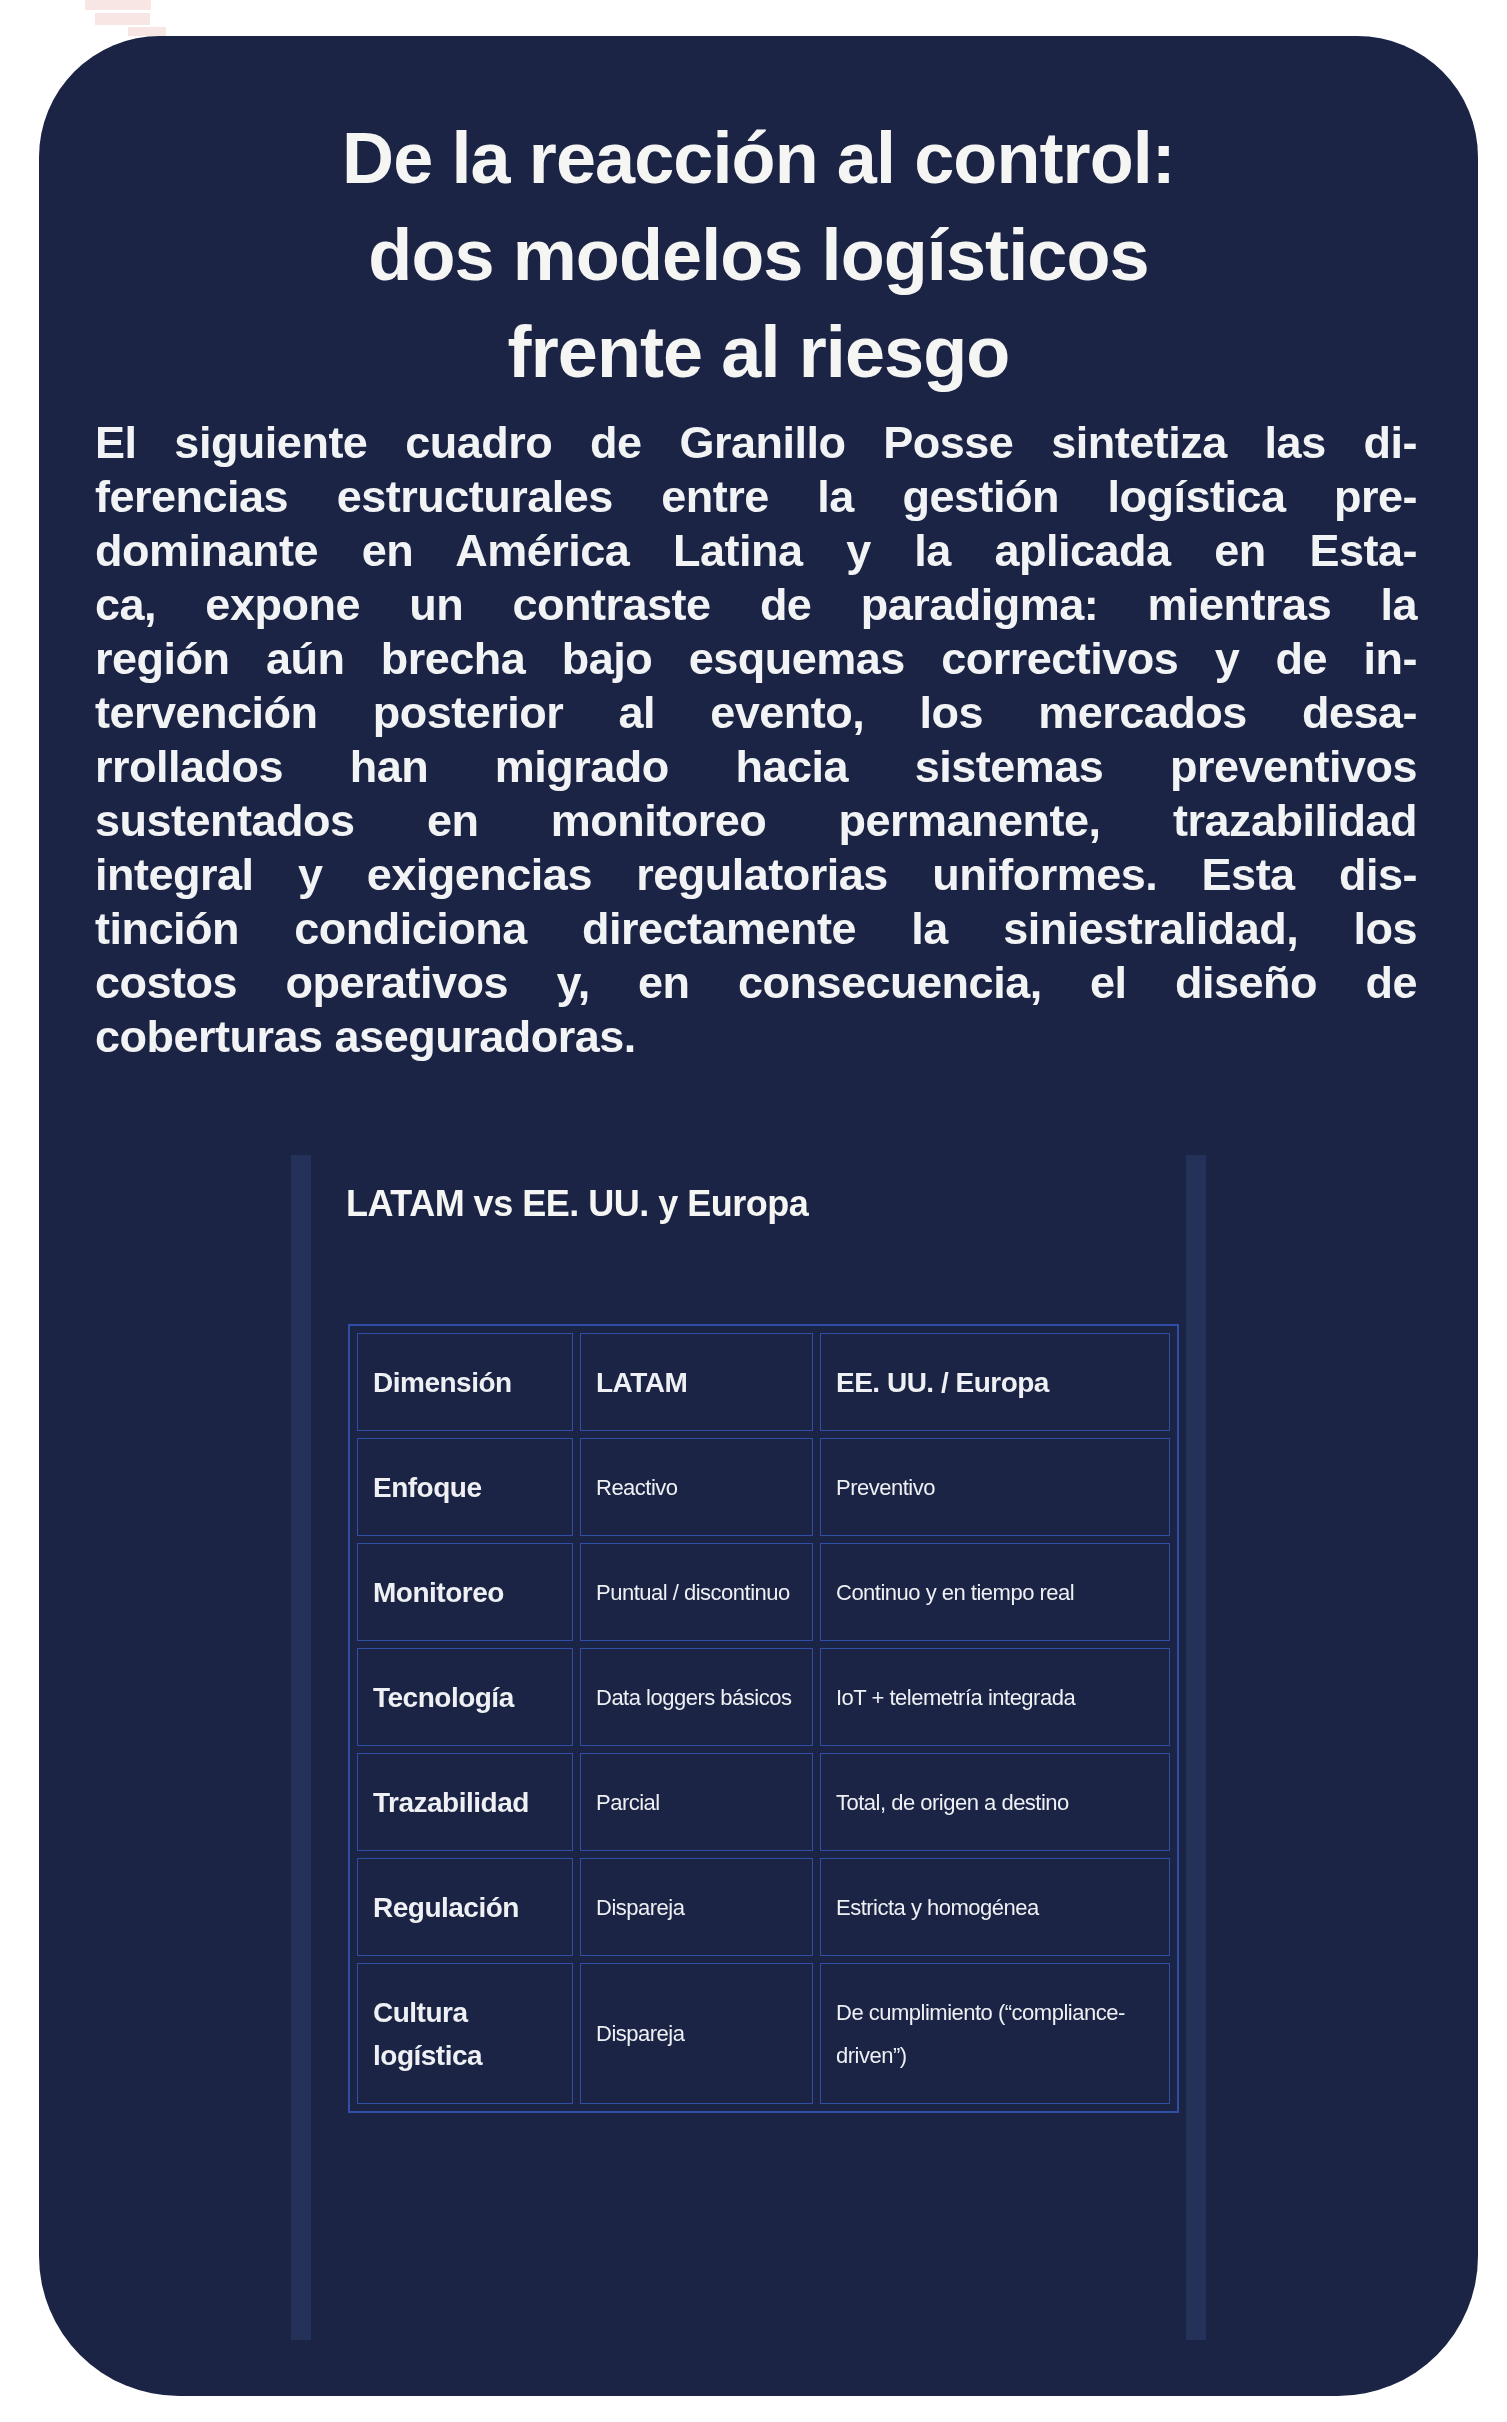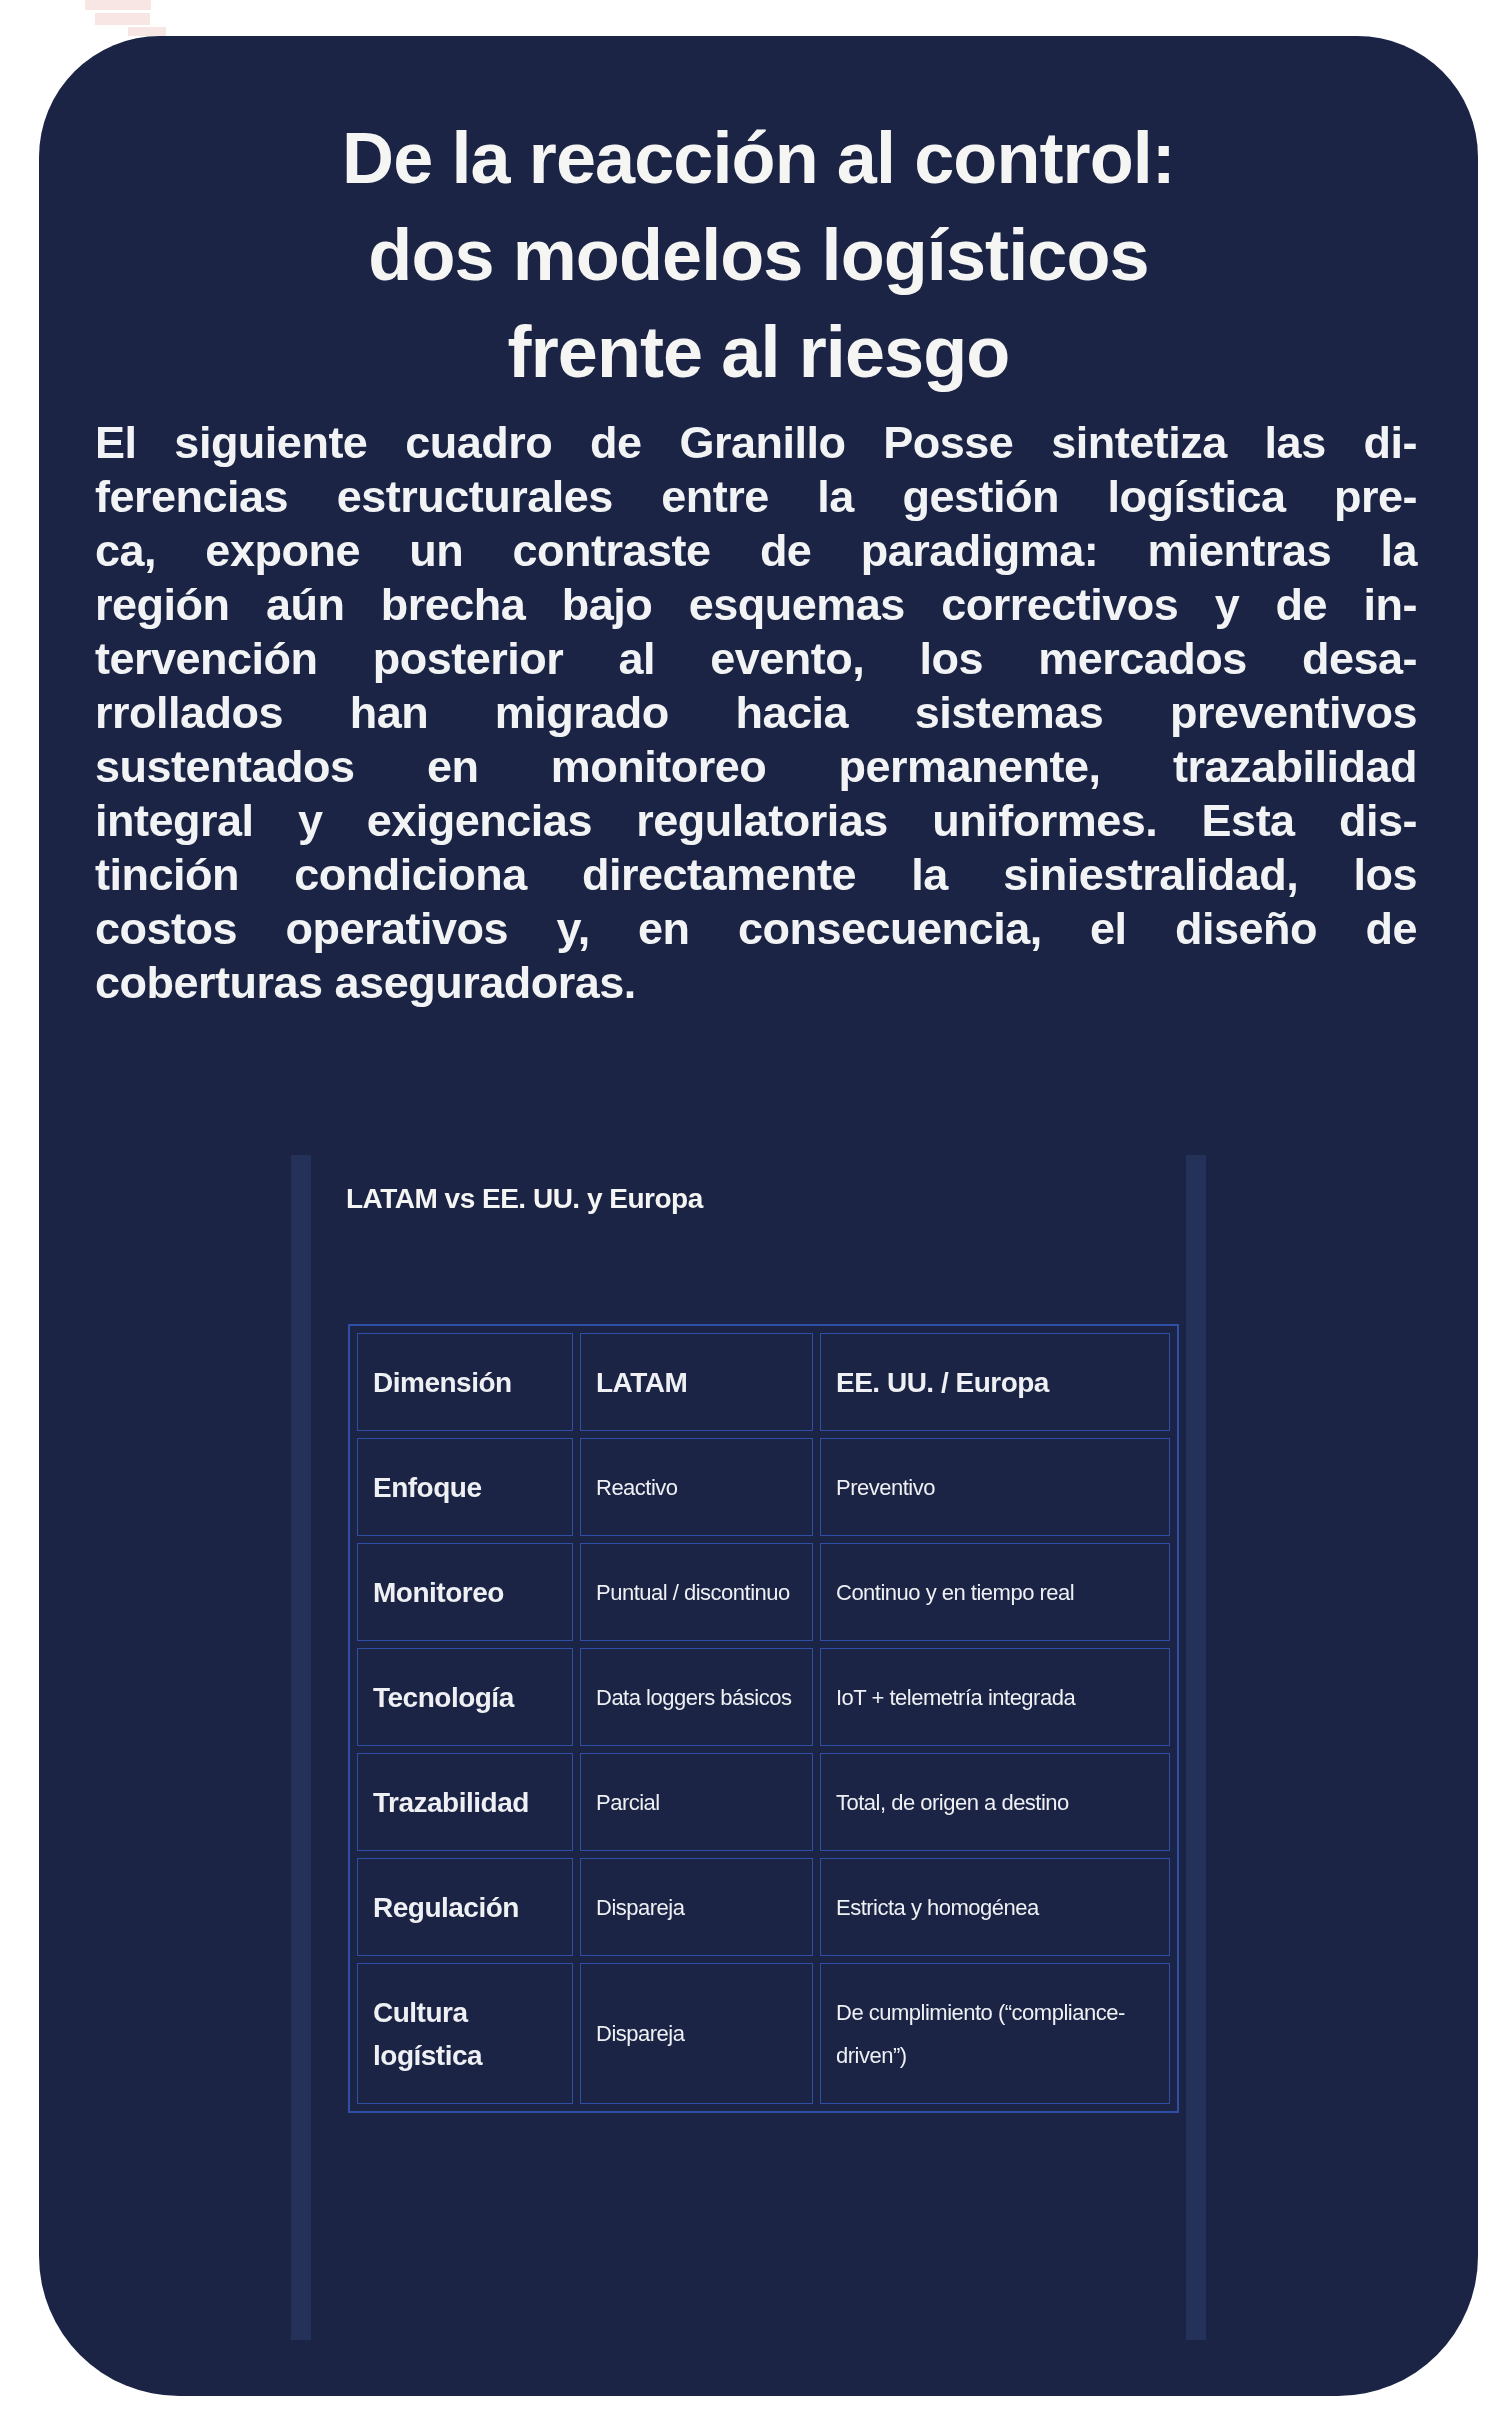--- a/index.html
+++ b/index.html
@@ -37,21 +37,21 @@
   }
   .intro .line{
     text-align:justify;
     text-align-last:justify;
     white-space:nowrap;
   }
   .intro .line:last-child{text-align-last:left;}
 
   .figure-heading{
     position:absolute;left:307px;top:1147px;
-    color:#f5f5f3;font-size:28px;font-weight:700;letter-spacing:-0.5px;
+    color:#f5f5f3;font-size:36px;font-weight:700;letter-spacing:-0.5px;
   }
   .accent-bar{
     position:absolute;top:1119px;width:20px;height:1185px;
     background:#243158;
   }
   .accent-bar.left{left:252px;}
   .accent-bar.right{left:1147px;}
 
   table.compare{
     position:absolute;left:309px;top:1288px;
@@ -87,20 +87,21 @@
   <div class="title">De la reacción al control:
 dos modelos logísticos
 frente al riesgo</div>
 
   <div class="intro">
 
       <div class="line">El siguiente cuadro de Granillo Posse sintetiza las di-</div>
 
       <div class="line">ferencias estructurales entre la gestión logística pre-</div>
 
+      <div class="line">dominante en América Latina y la aplicada en Esta-</div>
 
 
       <div class="line">ca, expone un contraste de paradigma: mientras la</div>
 
       <div class="line">región aún brecha bajo esquemas correctivos y de in-</div>
 
       <div class="line">tervención posterior al evento, los mercados desa-</div>
 
       <div class="line">rrollados han migrado hacia sistemas preventivos</div>
 

